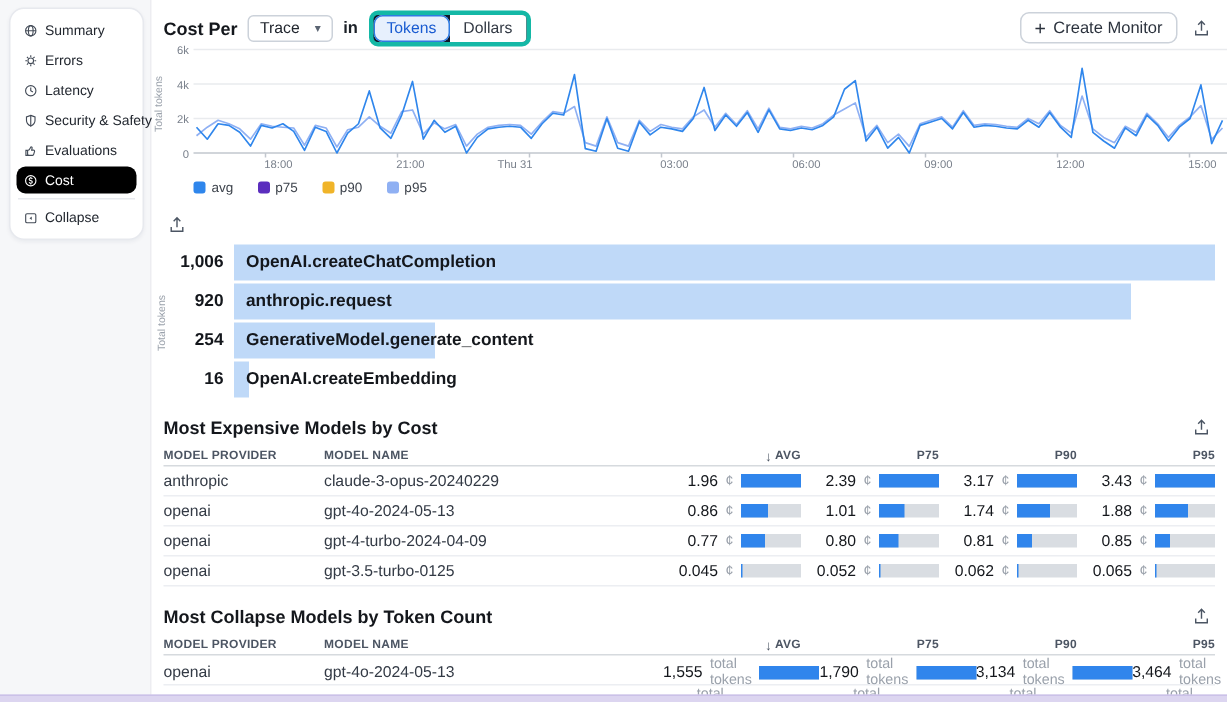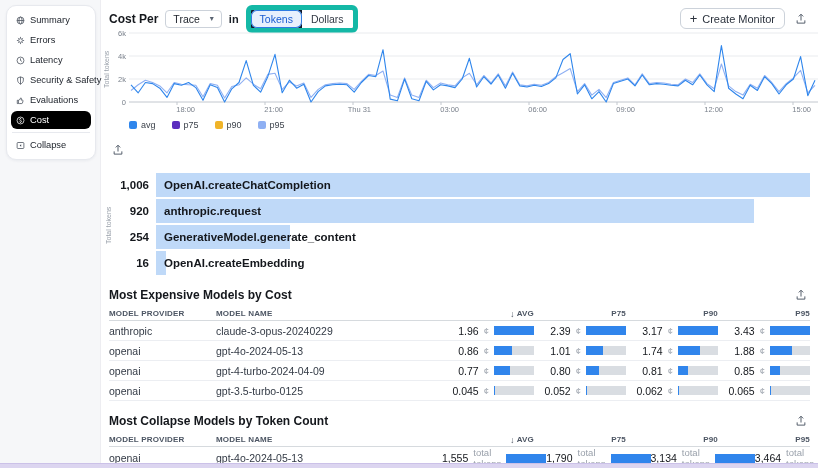--- a/index.html
+++ b/index.html
@@ -21,21 +21,21 @@
 
   
   .main{position:absolute;left:100px;top:0;right:0;bottom:0;background:#fff;
         border-left:1px solid #ededf1;padding:8px 8px 0;box-sizing:border-box}
   .toolbar{display:flex;align-items:center;gap:7px;height:21px}
   .tb-label{font-size:12px;font-weight:700;color:#14171c}
   .tb-select{display:flex;align-items:center;gap:10px;border:1px solid #ccd2da;
              border-radius:4px;padding:2px 7px;font-size:10.5px;color:#21262e;cursor:pointer;background:#fff}
   .caret{font-size:8px;color:#5b6472}
   .tb-in{font-size:11px;font-weight:700}
-  .seg{display:flex;border:5px solid #14b8a6;border-radius:6px;overflow:hidden;background:#0f172a}
+  .seg{display:flex;border:3px solid #14b8a6;border-radius:6px;overflow:hidden;background:#0f172a}
   .seg-btn{padding:3px 9px;font-size:10.5px;background:#fff;color:#333a45;cursor:pointer}
   .seg-btn.active{background:#e7f0fd;color:#195bd1;box-shadow:inset 0 0 0 1px #2e7be2;border-radius:6px}
   .spacer{flex:1}
   .btn-outline{display:flex;align-items:center;gap:5px;border:1px solid #ccd2da;border-radius:6px;
                padding:3px 9px;font-size:11px;color:#2b323d;background:#fff;cursor:pointer}
   .plus{font-size:13px;line-height:1}
   .icon-btn{width:18px;height:16px;display:flex;align-items:center;justify-content:center;cursor:pointer}
   .icon-btn svg{width:12px;height:12px;fill:none;stroke:#4b5563;stroke-width:1.1}
 
   
@@ -47,21 +47,21 @@
         font-size:7px;color:#9aa1ab;left:-6px;top:8px;height:58px;text-align:center}
   .legend{display:flex;gap:16px;margin:4px 0 0 20px;align-items:center}
   .leg-item{display:flex;align-items:center;gap:4px;font-size:9px;color:#3e444d}
   .leg-swatch{width:8px;height:8px;border-radius:2px}
 
   
   .sec-head{display:flex;align-items:center;justify-content:space-between;margin-top:12px}
   .sec-title{font-size:12px;font-weight:700;color:#14171c}
 
   
-  .spans{position:relative;margin-top:15px}
+  .spans{position:relative;margin-top:5px}
   .spans .vert{left:-4px;top:12px;height:80px}
   .span-row{position:relative;height:24px;margin-bottom:2px;display:flex;align-items:center;gap:7px}
   .span-val{width:40px;text-align:right;font-size:11.5px;font-weight:700;color:#14171c;flex:0 0 auto}
   .span-barzone{position:relative;flex:1;height:24px}
   .span-bar{position:absolute;left:0;top:0;bottom:0;background:#bfd9f8}
   .span-label{position:absolute;left:8px;top:0;bottom:0;display:flex;align-items:center;
               font-size:11.5px;font-weight:600;color:#14171c;white-space:nowrap}
 
   
   .dtable{margin-top:4px}
@@ -194,21 +194,21 @@
         <line x1="664" y1="70" x2="664" y2="73" stroke="#c2c7ce" stroke-width="1"></line>
         <polyline points="2.0,58.5 9.2,52.8 16.4,48.2 23.6,50.5 30.8,53.9 38.0,60.8 45.2,50.5 52.4,52.2 59.6,52.8 66.8,53.3 74.0,64.8 81.2,51.6 88.4,53.3 95.6,66.0 102.8,54.5 110.0,52.8 117.2,45.9 124.4,52.2 131.6,56.8 138.8,42.4 146.0,41.3 153.2,57.4 160.4,49.9 167.6,53.9 174.8,51.0 182.0,65.4 189.2,57.4 196.4,52.8 203.6,51.6 210.8,51.0 218.0,51.6 225.2,57.4 232.4,49.3 239.6,42.4 246.8,43.5 254.0,39.0 261.2,63.1 268.4,65.4 275.6,45.9 282.8,63.1 290.0,65.4 297.2,48.2 304.4,55.6 311.6,51.0 318.8,52.8 326.0,53.9 333.2,45.9 340.4,41.3 347.6,52.8 354.8,43.5 362.0,51.0 369.2,41.8 376.4,53.9 383.6,40.1 390.8,52.8 398.0,53.9 405.2,52.2 412.4,53.3 419.6,50.5 426.8,44.7 434.0,40.7 441.2,36.6 448.4,59.6 455.6,51.6 462.8,63.1 470.0,57.4 477.2,65.6 484.4,50.5 491.6,48.2 498.8,45.9 506.0,52.8 513.2,41.8 520.4,51.6 527.6,50.5 534.8,51.0 542.0,52.2 549.2,52.8 556.4,47.0 563.6,50.5 570.8,41.8 578.0,51.6 585.2,56.8 592.4,32.0 599.6,53.9 606.8,59.6 614.0,63.1 621.2,52.2 628.4,56.2 635.6,43.5 642.8,50.5 650.0,59.6 657.2,51.6 664.4,45.9 671.6,38.4 678.8,60.8 686.0,53.3" fill="none" stroke="#8fb0f3" stroke-width="1.1" stroke-linejoin="round"></polyline>
         <polyline points="2.0,52.8 9.2,60.8 16.4,50.5 23.6,51.6 30.8,56.2 38.0,65.4 45.2,51.6 52.4,53.3 59.6,50.5 66.8,55.6 74.0,68.3 81.2,52.8 88.4,55.6 95.6,70.0 102.8,56.8 110.0,50.5 117.2,28.6 124.4,53.3 131.6,60.2 138.8,44.7 146.0,22.3 153.2,60.8 160.4,48.2 167.6,56.2 174.8,52.2 182.0,70.0 189.2,59.6 196.4,53.9 203.6,52.8 210.8,52.2 218.0,52.8 225.2,60.2 232.4,50.5 239.6,43.5 246.8,44.7 254.0,17.7 261.2,67.1 268.4,68.8 275.6,47.0 282.8,66.8 290.0,68.8 297.2,49.3 304.4,57.9 311.6,52.8 318.8,53.9 326.0,55.6 333.2,47.0 340.4,26.3 347.6,55.0 354.8,44.7 362.0,52.2 369.2,43.0 376.4,56.2 383.6,41.3 390.8,53.9 398.0,55.0 405.2,53.3 412.4,54.5 419.6,51.6 426.8,45.9 434.0,27.5 441.2,21.7 448.4,62.0 455.6,52.8 462.8,66.8 470.0,59.6 477.2,70.0 484.4,51.6 491.6,49.3 498.8,47.0 506.0,53.9 513.2,43.0 520.4,52.8 527.6,51.6 534.8,52.2 542.0,53.3 549.2,53.9 556.4,48.2 563.6,52.8 570.8,43.0 578.0,52.8 585.2,59.6 592.4,13.6 599.6,56.2 606.8,62.0 614.0,66.8 621.2,53.3 628.4,58.5 635.6,44.7 642.8,51.6 650.0,62.0 657.2,52.8 664.4,47.0 671.6,24.6 678.8,63.7 686.0,48.2" fill="none" stroke="#2f86ec" stroke-width="1.1" stroke-linejoin="round"></polyline>
       </svg>
   <div class="ylab" style="top: 66px;">0</div>
       <div class="ylab" style="top: 43px;">2k</div>
       <div class="ylab" style="top: 20px;">4k</div>
       <div class="ylab" style="top: -3px;">6k</div>
       <div class="xlab" style="left: 50px;">18:00</div>
       <div class="xlab" style="left: 138px;">21:00</div>
-      <div class="xlab" style="left: 226px;">Thu 31</div>
+      <div class="xlab" style="left: 210px;">Thu 31</div>
       <div class="xlab" style="left: 314px;">03:00</div>
       <div class="xlab" style="left: 402px;">06:00</div>
       <div class="xlab" style="left: 490px;">09:00</div>
       <div class="xlab" style="left: 578px;">12:00</div>
       <div class="xlab" style="left: 666px;">15:00</div>
     </div>
   <div class="legend" id="legend">
       <div class="leg-item">
         <span class="leg-swatch" style="background:#2f86ec"></span>
         <span>avg</span>

